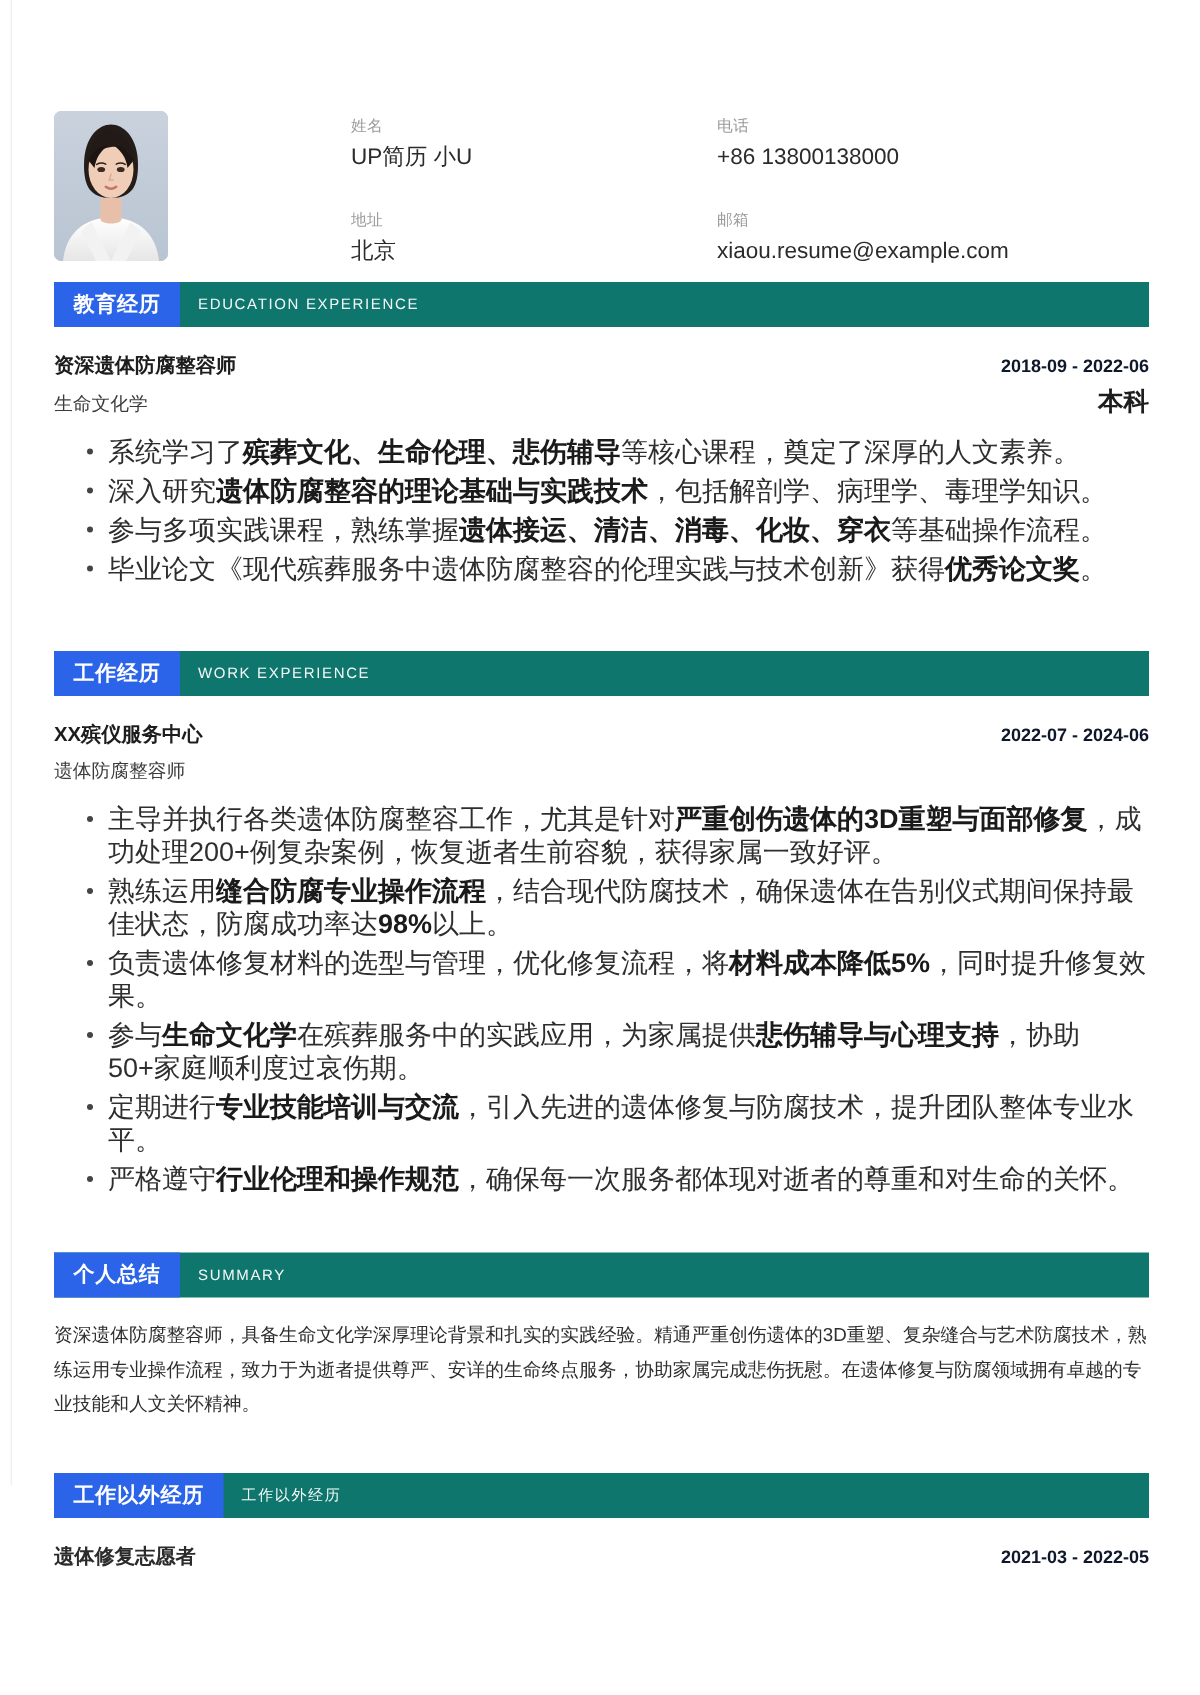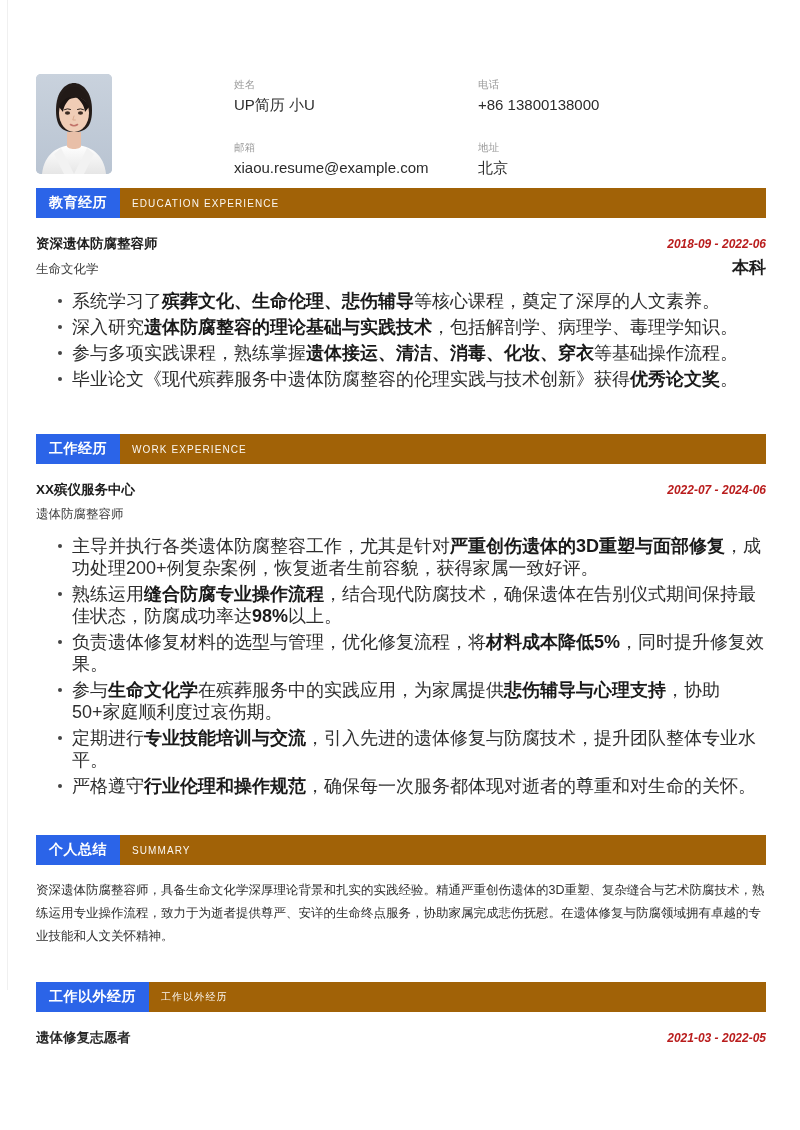--- a/index.html
+++ b/index.html
@@ -79,21 +79,21 @@
     line-height: 20px;
     font-weight: 400;
   }
 
   
   .section { margin-top: 0; }
   .sec-bar {
     display: flex;
     align-items: stretch;
     height: 30px;
-    background: #a16207;
+    background: #0f766e;
     width: 730px;
   }
   .sec-cn {
     background: #2b64e8;
     color: #ffffff;
     font-size: 14px;
     font-weight: 700;
     letter-spacing: .5px;
     display: flex;
     align-items: center;
@@ -121,24 +121,23 @@
   .entry-org {
     font-size: 13.5px;
     font-weight: 700;
     color: #1d1d1d;
     line-height: 20px;
   }
   .entry-org.normal { font-weight: 700; color: #2b2b2b; }
   .entry-date {
     font-size: 12px;
     font-weight: 700;
-    color: #b91c1c;
+    color: #0f172a;
     line-height: 20px;
     white-space: nowrap;
-    font-style: italic;
   }
   .entry-row2 {
     display: flex;
     justify-content: space-between;
     align-items: baseline;
     margin-top: 5px;
   }
   .entry-sub {
     font-size: 12.5px;
     color: #3c3c3c;
@@ -236,26 +235,26 @@
         <div class="contact">
           <div>
             <div class="field-label">姓名</div>
             <div class="field-value">UP简历 小U</div>
           </div>
           <div>
             <div class="field-label">电话</div>
             <div class="field-value">+86 13800138000</div>
           </div>
           <div>
+            <div class="field-label">地址</div>
+            <div class="field-value">北京</div>
+          </div>
+          <div>
             <div class="field-label">邮箱</div>
             <div class="field-value">xiaou.resume@example.com</div>
-          </div>
-          <div>
-            <div class="field-label">地址</div>
-            <div class="field-value">北京</div>
           </div>
         </div>
       </div>
 
       <div class="gap-lg"></div>
 
       <div class="section">
         <div class="sec-bar">
           <div class="sec-cn">教育经历</div>
           <div class="sec-en">EDUCATION EXPERIENCE</div>

